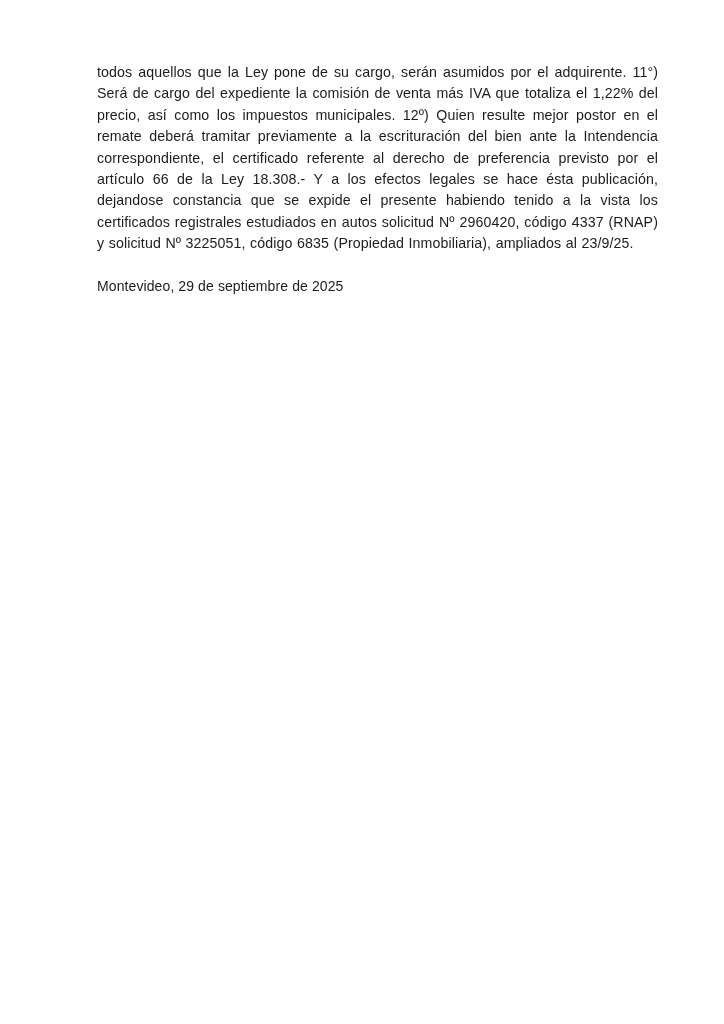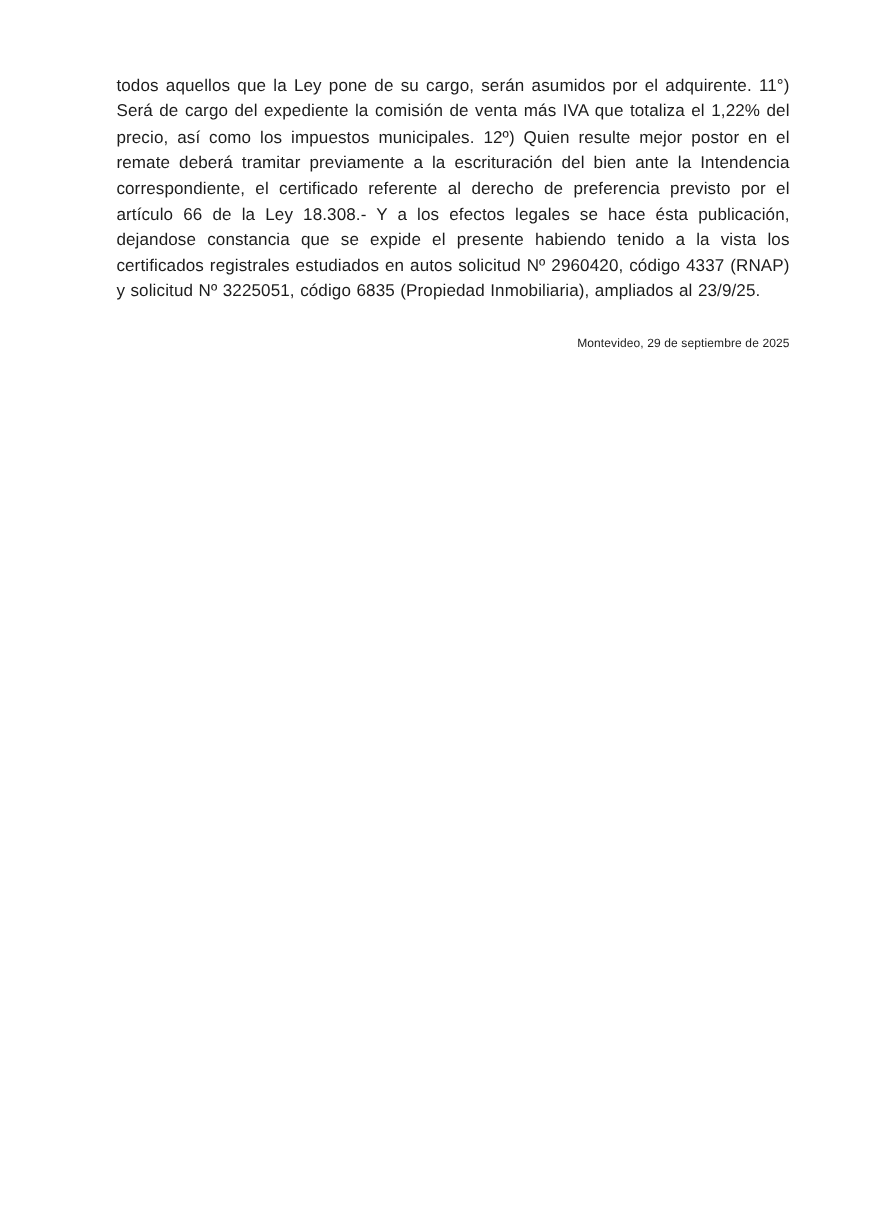--- a/index.html
+++ b/index.html
@@ -21,23 +21,23 @@
   .body-text {
     margin: 0;
     font-size: 14.2px;
     line-height: 21.4px;
     text-align: justify;
     letter-spacing: 0.1px;
     word-spacing: 0.5px;
   }
   .dateline {
     margin: 21px 0 0 0;
-    font-size: 10px;
+    font-size: 14px;
     line-height: 21.4px;
-    text-align: right;
+    text-align: left;
     letter-spacing: 0.1px;
   }
 </style>
 </head>
 <body>
 
 <div class="page">
   <p class="body-text">todos aquellos que la Ley pone de su cargo, serán asumidos por el adquirente. 11°) Será de cargo del expediente la comisión de venta más IVA que totaliza el 1,22% del precio, así como los impuestos municipales. 12º) Quien resulte mejor postor en el remate deberá tramitar previamente a la escrituración del bien ante la Intendencia correspondiente, el certificado referente al derecho de preferencia previsto por el artículo 66 de la Ley 18.308.- Y a los efectos legales se hace ésta publicación, dejandose constancia que se expide el presente habiendo tenido a la vista los certificados registrales estudiados en autos solicitud Nº 2960420, código 4337 (RNAP) y solicitud Nº 3225051, código 6835 (Propiedad Inmobiliaria), ampliados al 23/9/25.</p>
   <p class="dateline">Montevideo, 29 de septiembre de 2025</p>
 </div>

